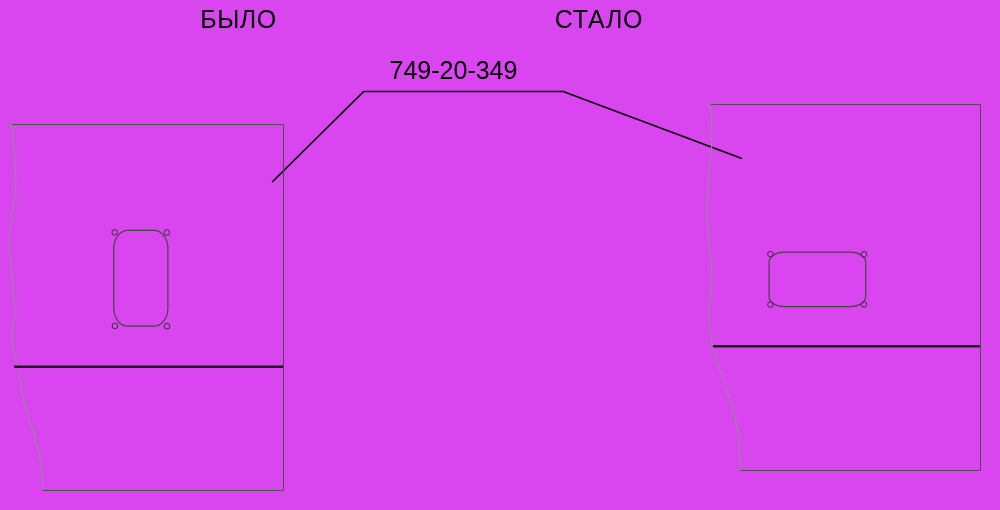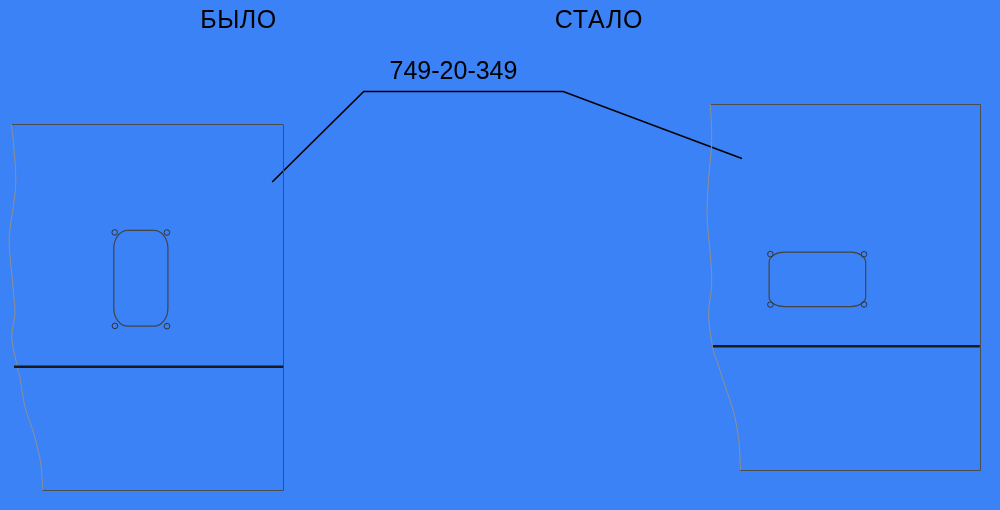--- a/index.html
+++ b/index.html
@@ -1,16 +1,16 @@
 <!DOCTYPE html>
 <html><head>
 <meta charset="utf-8">
 <style>
   html,body{margin:0;padding:0;background:#ffffff;}
-  .page{position:relative;width:1000px;height:510px;background:#3b82f6;overflow:hidden;
+  .page{position:relative;width:1000px;height:510px;background:#d946ef;overflow:hidden;
         font-family:"Liberation Sans", sans-serif;}
   svg{position:absolute;left:0;top:0;}
 </style>
 </head>
 <body>
 <div class="page">
 <svg width="1000" height="510" viewBox="0 0 1000 510">
 
   <text x="238.5" y="27.5" font-size="25" letter-spacing="0.5" fill="#000000" text-anchor="middle" font-family="Liberation Sans, sans-serif">БЫЛО</text>
 

